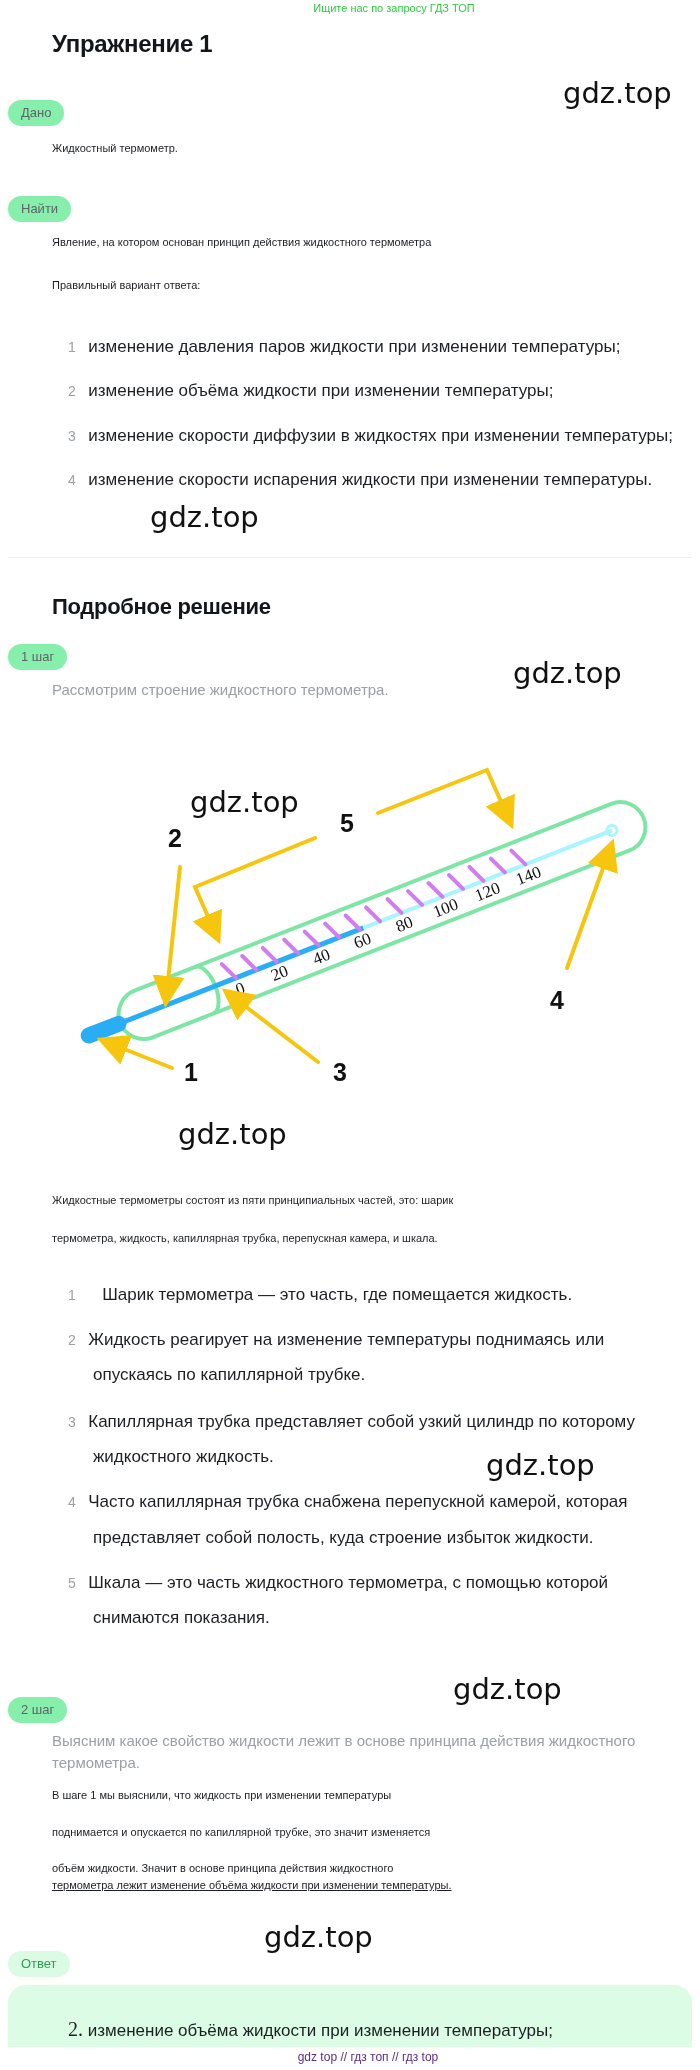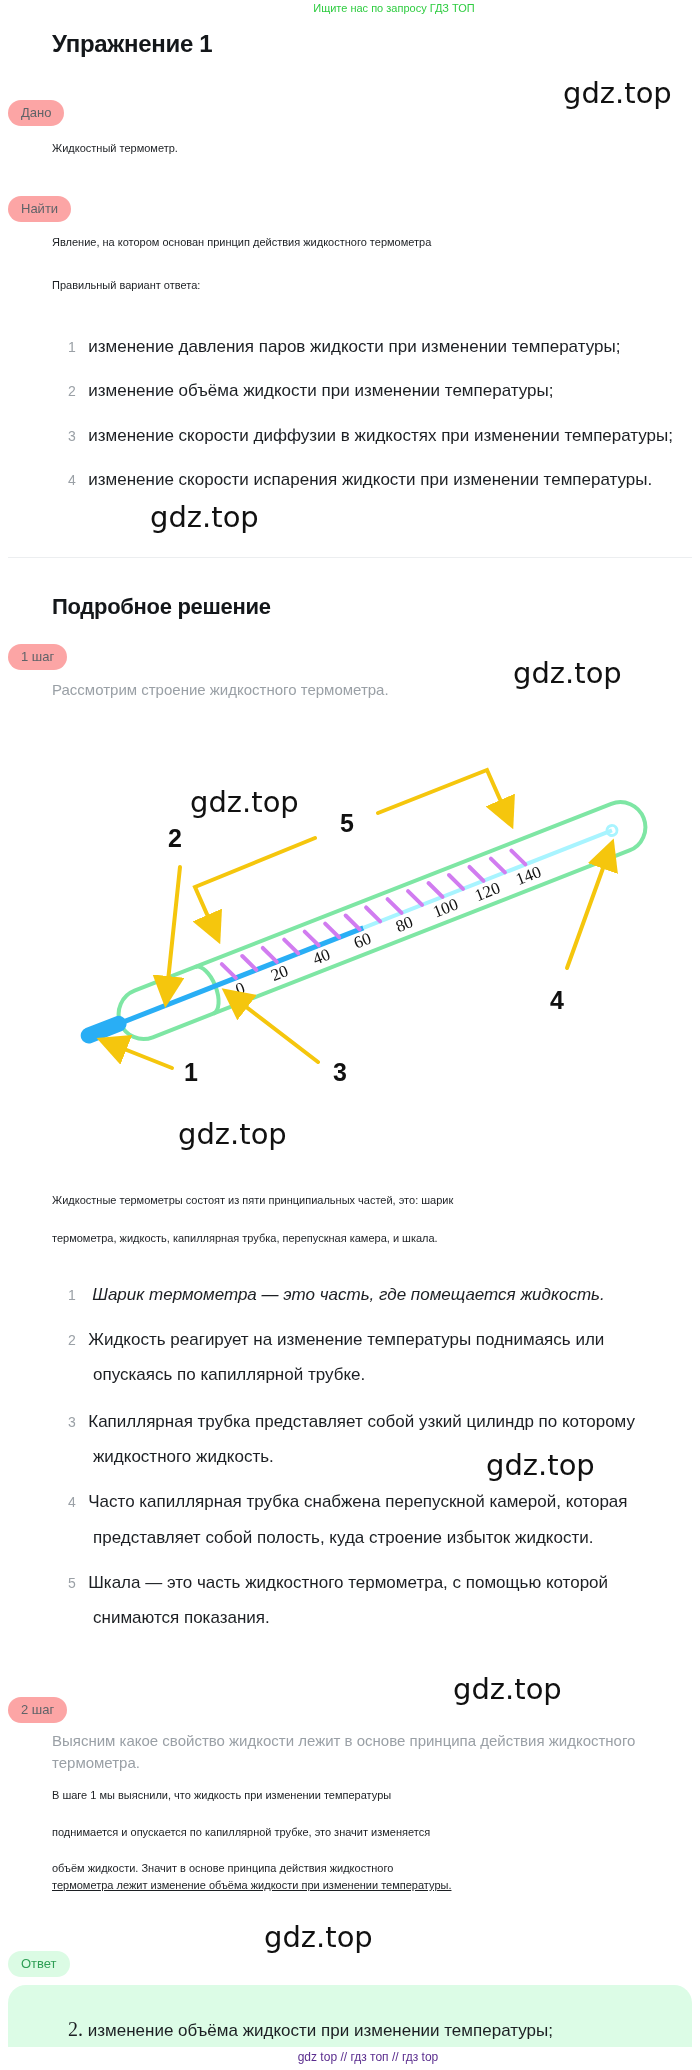--- a/index.html
+++ b/index.html
@@ -7,21 +7,21 @@
     width: 700px; height: 2070px; position: relative; overflow: hidden;
     background: #ffffff; color: #1c1f23;
     font-family: "Liberation Sans", "DejaVu Sans", sans-serif;
   }
   .abs { position: absolute; white-space: nowrap; padding-left: 44px; }
   .banner { left: 0; width: 700px; top: 2px; text-align: center; font-size: 11px; color: #2ecc40; }
   .h1 { left: 8px; top: 30px; font-size: 24px; font-weight: bold; color: #14171a; letter-spacing: -0.3px; }
   .h2 { left: 8px; top: 594px; font-size: 22px; font-weight: bold; color: #14171a; letter-spacing: -0.3px; }
   .pill {
     position: absolute; left: 8px; height: 26px; line-height: 26px; padding: 0 13px;
-    border-radius: 13px; background: #fca5a5; color: #5f6368; font-size: 13px;
+    border-radius: 13px; background: #86efac; color: #5f6368; font-size: 13px;
   }
   .pill.green { background: #dbfbe4; color: #2e9e55; }
   .txt { left: 8px; font-size: 11px; color: #1c1f23; }
   .muted { left: 8px; font-size: 15px; color: #9aa0a6; }
   .li-num { font-size: 14px; color: #9aa0a6; }
   .li-text { font-size: 17px; color: #1c1f23; }
   .divider { position: absolute; left: 8px; width: 684px; top: 557px; height: 1px; background: #eceef0; }
   .wm { font-size: 29px; color: #111; font-family: "DejaVu Sans", sans-serif; }
   .answer-box {
     position: absolute; left: 8px; top: 1985px; width: 684px; height: 62px;
@@ -147,21 +147,21 @@
 
   <text x="178" y="1144" font-family="DejaVu Sans, sans-serif" font-size="29" fill="#111">gdz.top</text>
 </svg>
 
 <div class="abs txt" style="top:1194px;">Жидкостные термометры состоят из пяти принципиальных частей, это: шарик</div>
 <div class="abs txt" style="top:1232px;">термометра, жидкость, капиллярная трубка, перепускная камера, и шкала.</div>
 
 <div>
   <div class="abs" style="left:24px;top:1285px;">
     <span class="li-num">1</span>
-    <span class="li-text" style="margin-left:12px;font-style:italic;">Шарик термометра — это часть, где помещается жидкость.</span>
+    <span class="li-text" style="margin-left:22px;">Шарик термометра — это часть, где помещается жидкость.</span>
   </div>
 
   <div class="abs" style="left:24px;top:1330px;">
     <span class="li-num">2</span>
     <span class="li-text" style="margin-left:8px;">Жидкость реагирует на изменение температуры поднимаясь или</span>
   </div>
   <div class="abs li-text" style="left:49px;top:1365px;">опускаясь по капиллярной трубке.</div>
 
   <div class="abs" style="left:24px;top:1412px;">
     <span class="li-num">3</span>

